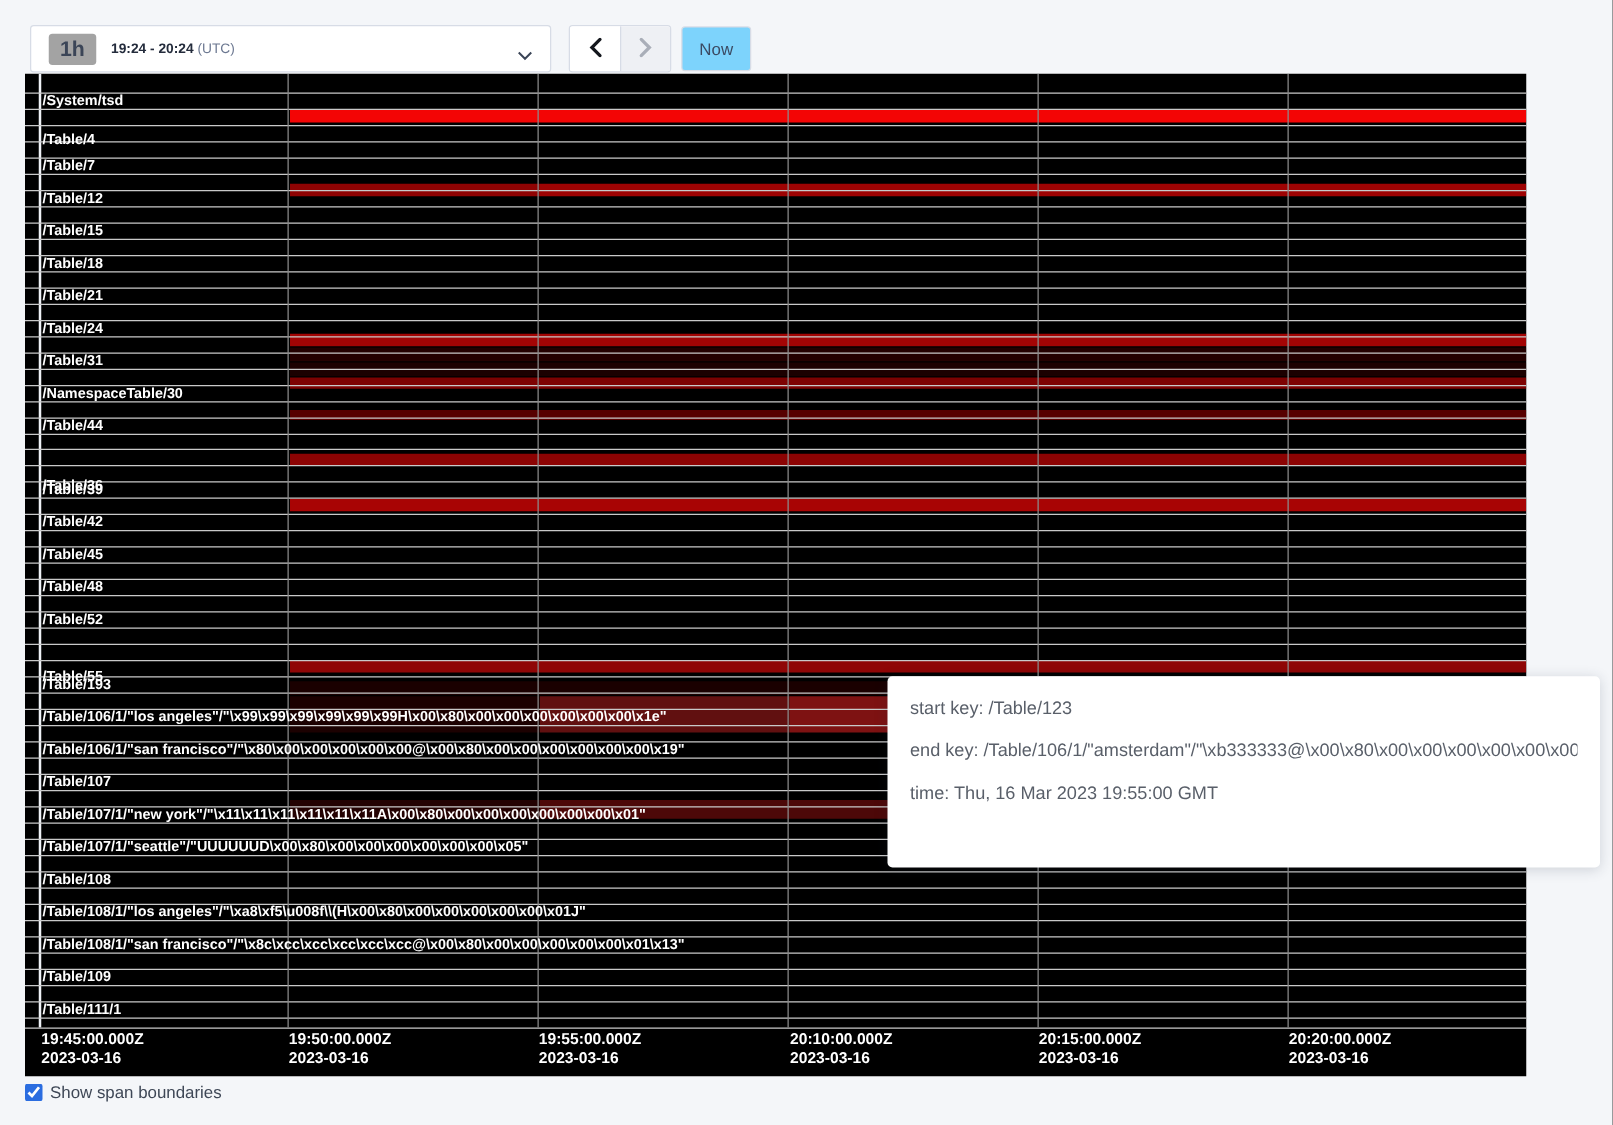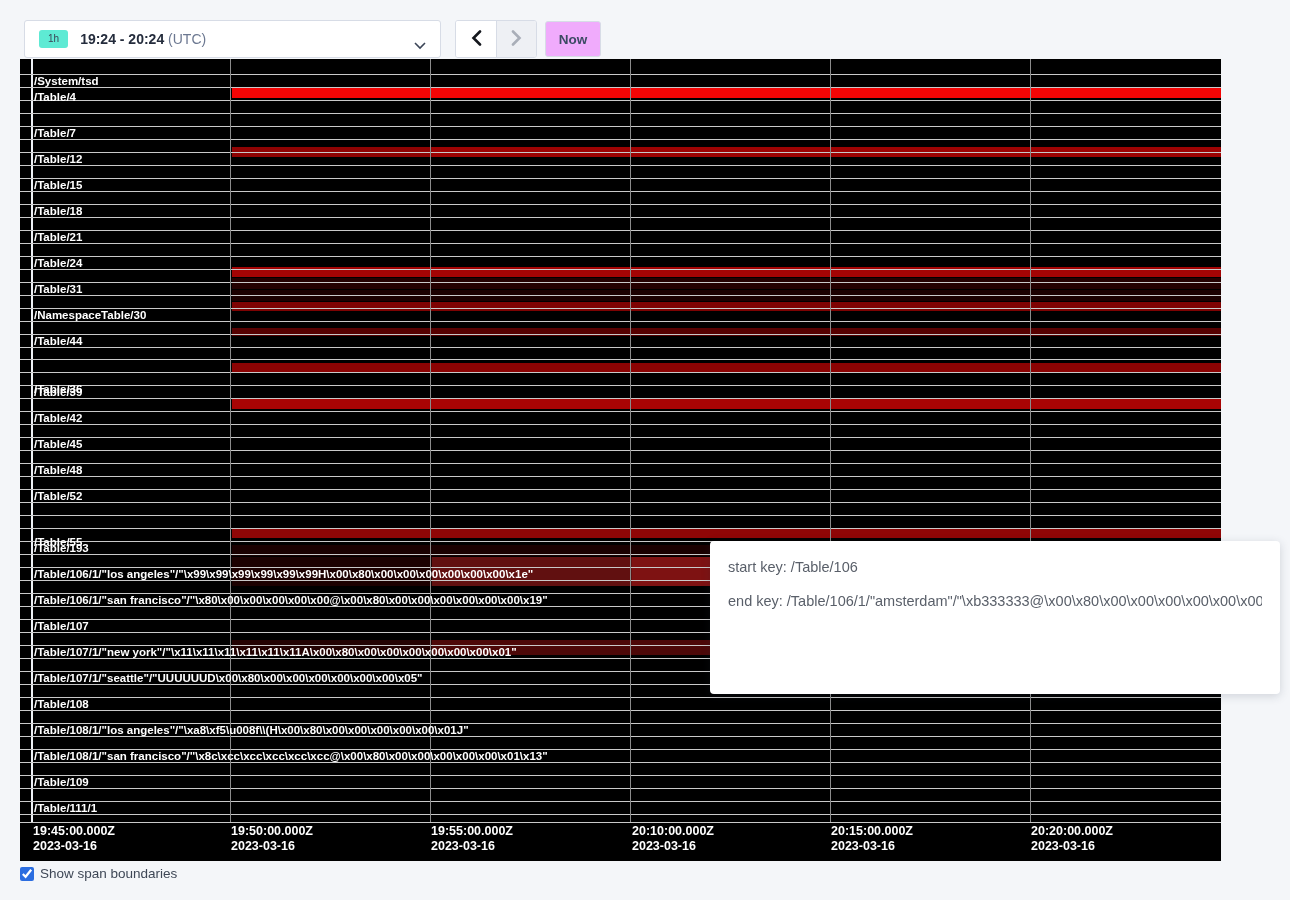--- a/index.html
+++ b/index.html
@@ -4,34 +4,34 @@
 <style>
   html,body{margin:0;padding:0;}
   body{background:#f4f6f9;font-family:"Liberation Sans",sans-serif;}
   .page{position:relative;width:1290px;height:900px;background:#f4f6f9;overflow:hidden;}
 
   
   .toolbar{position:absolute;left:0;top:0;width:1290px;height:59px;}
   .range-select{position:absolute;left:24px;top:20px;width:417px;height:38px;background:#fff;
     border:1px solid #d7dce6;border-radius:3px;box-sizing:border-box;display:flex;align-items:center;
     cursor:pointer;}
-  .range-badge{margin-left:14px;background:#5eead4;color:#3b4557;font-size:10px;font-weight:normal;
+  .range-badge{margin-left:14px;background:#a3a3a3;color:#3b4557;font-size:17px;font-weight:bold;
     border-radius:3px;padding:4px 9px;line-height:1;}
-  .range-text{margin-left:12px;font-size:14px;color:#242c3c;}
+  .range-text{margin-left:12px;font-size:11px;color:#242c3c;}
   .range-text b{font-weight:bold;color:#242c3c;}
   .range-text .tz{color:#6c7891;font-weight:normal;}
   .caret{position:absolute;right:14px;top:15px;}
   .btn-group{position:absolute;left:455px;top:20px;width:82px;height:38px;border:1px solid #d7dce6;
     border-radius:3px;box-sizing:border-box;display:flex;overflow:hidden;background:#fff;}
   .nav-btn{flex:1 1 50%;border:none;background:#fff;display:flex;align-items:center;justify-content:center;
     cursor:pointer;padding:0;}
   .nav-btn.disabled{background:#eef0f4;cursor:default;}
   .nav-btn + .nav-btn{border-left:1px solid #d7dce6;}
-  .now-btn{position:absolute;left:545px;top:21px;width:56px;height:36px;background:#f0abfc;
-    border:1px solid #d7dce6;border-radius:3px;color:#3b4a63;font-weight:bold;font-size:13.5px;
+  .now-btn{position:absolute;left:545px;top:21px;width:56px;height:36px;background:#7dd3fc;
+    border:1px solid #d7dce6;border-radius:3px;color:#3b4a63;font-weight:normal;font-size:13.5px;
     font-family:"Liberation Sans",sans-serif;cursor:pointer;}
 
   
   .canvas{position:absolute;left:20px;top:59px;width:1201px;height:802px;background:#000;overflow:hidden;}
   .band{position:absolute;}
   .hline{position:absolute;left:0;width:1201px;height:1px;background:#c9c9c9;}
   .vline{position:absolute;top:0;width:1px;height:763px;background:#8b8b8b;}
   .axis-gap{position:absolute;left:11px;top:0;width:2px;height:763px;background:#eef1f6;}
   .row-label{position:absolute;left:14px;height:15px;line-height:15px;color:#fff;font-size:11.5px;
     font-weight:bold;white-space:nowrap;z-index:3;}
@@ -165,21 +165,21 @@
       <div class="hline" style="top: 728.65px;"></div>
       <div class="hline" style="top: 741.6px;"></div>
       <div class="hline" style="top: 754.6px;"></div>
       <div class="hline" style="top: 763px;"></div>
       <div class="vline" style="left: 210px;"></div>
       <div class="vline" style="left: 410px;"></div>
       <div class="vline" style="left: 610px;"></div>
       <div class="vline" style="left: 810px;"></div>
       <div class="vline" style="left: 1010px;"></div>
       <div class="row-label" style="top: 15px;">/System/tsd</div>
-      <div class="row-label" style="top: 31px;">/Table/4</div>
+      <div class="row-label" style="top: 46px;">/Table/4</div>
       <div class="row-label" style="top: 66.9px;">/Table/7</div>
       <div class="row-label" style="top: 92.85px;">/Table/12</div>
       <div class="row-label" style="top: 118.8px;">/Table/15</div>
       <div class="row-label" style="top: 144.75px;">/Table/18</div>
       <div class="row-label" style="top: 170.7px;">/Table/21</div>
       <div class="row-label" style="top: 196.65px;">/Table/24</div>
       <div class="row-label" style="top: 222.6px;">/Table/31</div>
       <div class="row-label" style="top: 248.55px;">/NamespaceTable/30</div>
       <div class="row-label" style="top: 274.5px;">/Table/44</div>
       <div class="row-label" style="top: 300.45px; margin-top: 23px;">/Table/36</div>
@@ -220,22 +220,23 @@
         <div>20:15:00.000Z</div>
         <div>2023-03-16</div>
       </div>
       <div class="tick" style="left: 1011px;">
         <div>20:20:00.000Z</div>
         <div>2023-03-16</div>
       </div>
     </div>
 
   <div class="tooltip">
-    <div>start key: /Table/106</div>
+    <div>start key: /Table/123</div>
     <div>end key: /Table/106/1/"amsterdam"/"\xb333333@\x00\x80\x00\x00\x00\x00\x00\x00#"</div>
+    <div>time: Thu, 16 Mar 2023 19:55:00 GMT</div>
   </div>
 
   <div class="footer">
     <input type="checkbox" checked="" style="">
     <label>Show span boundaries</label>
   </div>
 
 </div>
 
 </body></html>

